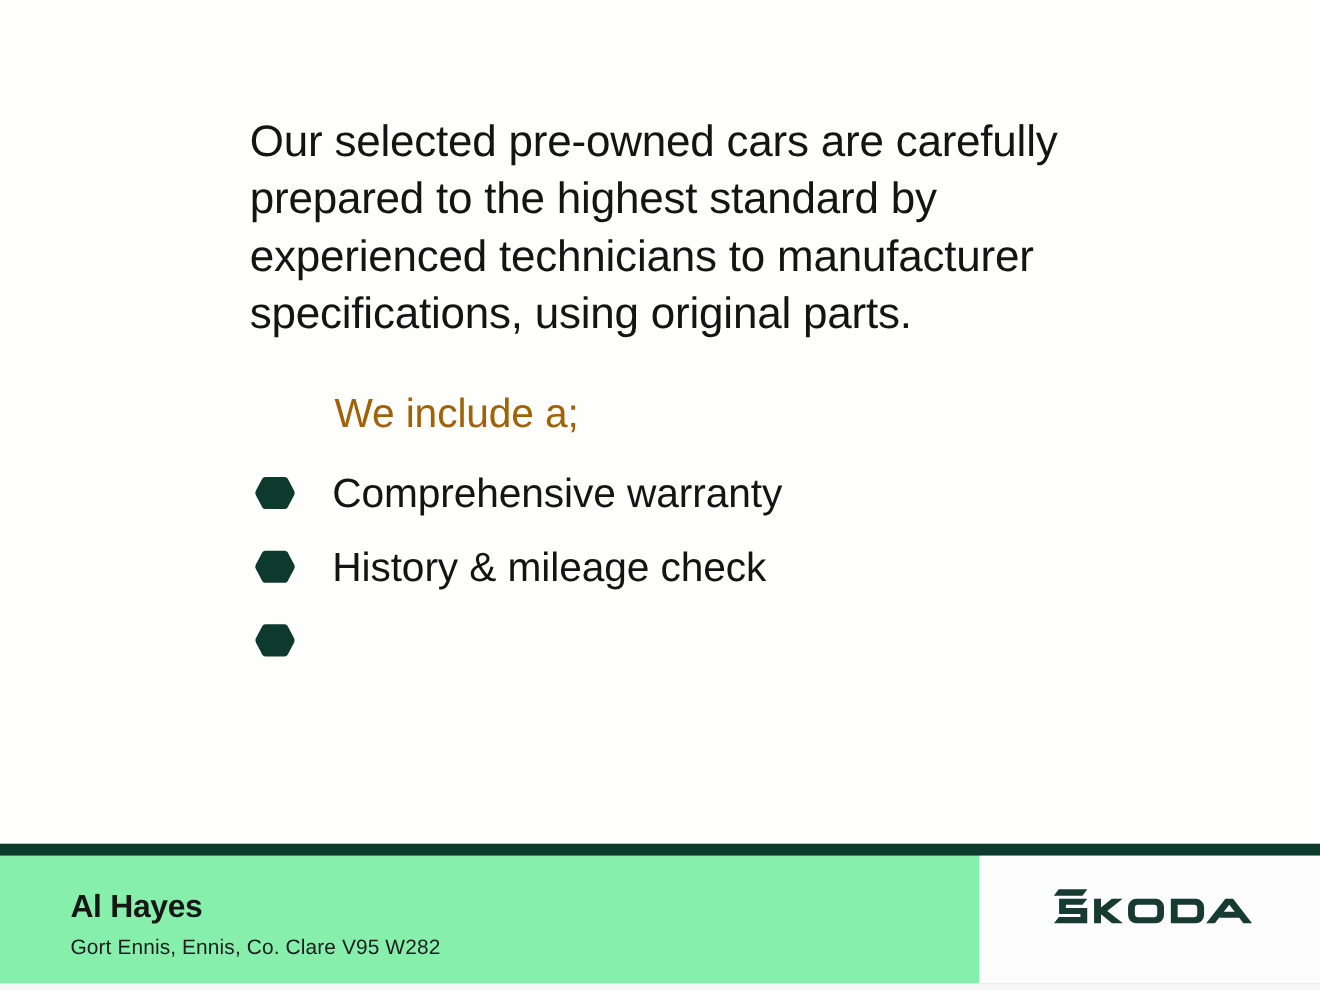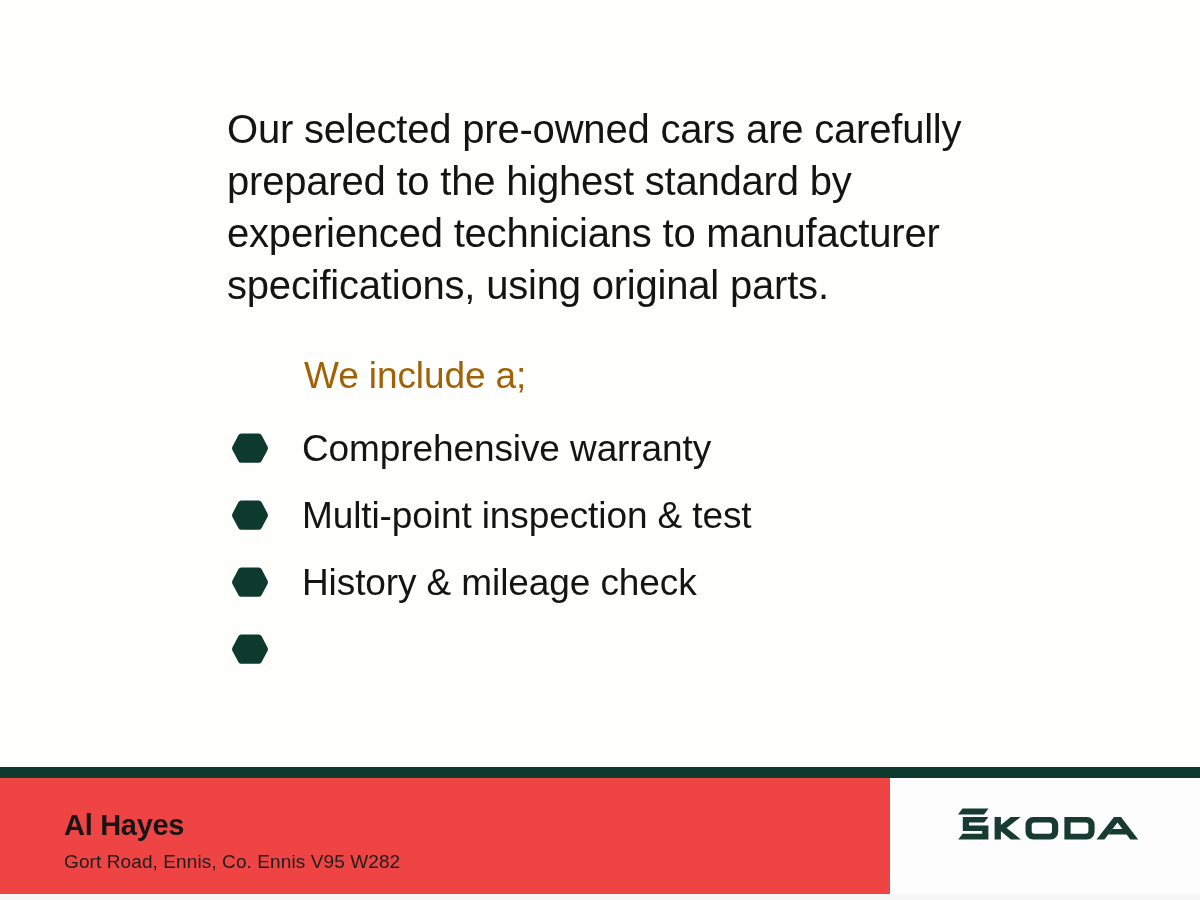--- a/index.html
+++ b/index.html
@@ -102,21 +102,21 @@
     height: 11px;
     background: #0e3a2e;
   }
 
   .footer {
     position: absolute;
     left: 0;
     top: 778px;
     width: 1200px;
     height: 122px;
-    background: #ef4444;
+    background: #86efac;
   }
 
   .footer-panel {
     position: absolute;
     left: 890px;
     top: 0;
     width: 310px;
     height: 116px;
     background: #fcfdfc;
   }
@@ -175,26 +175,20 @@
 
     <ul class="benefit-list">
 
       <li class="benefit-item">
         <svg class="hex-bullet" viewBox="0 0 38 34">
           <path d="M10.2 1.6 L27.8 1.6 Q29.6 1.6 30.5 3.1 L36.4 14.2 Q37.5 16.2 36.4 18.2 L30.5 29.3 Q29.6 30.8 27.8 30.8 L10.2 30.8 Q8.4 30.8 7.5 29.3 L1.6 18.2 Q0.5 16.2 1.6 14.2 L7.5 3.1 Q8.4 1.6 10.2 1.6 Z" fill="#0e3a2e"></path>
         </svg>
         <span class="benefit-label">Comprehensive warranty</span>
       </li>
 
-      <li class="benefit-item">
-        <svg class="hex-bullet" viewBox="0 0 38 34">
-          <path d="M10.2 1.6 L27.8 1.6 Q29.6 1.6 30.5 3.1 L36.4 14.2 Q37.5 16.2 36.4 18.2 L30.5 29.3 Q29.6 30.8 27.8 30.8 L10.2 30.8 Q8.4 30.8 7.5 29.3 L1.6 18.2 Q0.5 16.2 1.6 14.2 L7.5 3.1 Q8.4 1.6 10.2 1.6 Z" fill="#0e3a2e"></path>
-        </svg>
-        <span class="benefit-label">Multi-point inspection &amp; test</span>
-      </li>
 
       <li class="benefit-item">
         <svg class="hex-bullet" viewBox="0 0 38 34">
           <path d="M10.2 1.6 L27.8 1.6 Q29.6 1.6 30.5 3.1 L36.4 14.2 Q37.5 16.2 36.4 18.2 L30.5 29.3 Q29.6 30.8 27.8 30.8 L10.2 30.8 Q8.4 30.8 7.5 29.3 L1.6 18.2 Q0.5 16.2 1.6 14.2 L7.5 3.1 Q8.4 1.6 10.2 1.6 Z" fill="#0e3a2e"></path>
         </svg>
         <span class="benefit-label">History &amp; mileage check</span>
       </li>
 
       <li class="benefit-item">
         <svg class="hex-bullet" viewBox="0 0 38 34">
@@ -206,21 +200,21 @@
   </div>
 
   <div class="footer-rule"></div>
 
   <div class="footer">
 
     <div class="footer-panel"></div>
 
     <p class="dealer-name">Al Hayes</p>
 
-    <p class="dealer-address">Gort Road, Ennis, Co. Ennis V95 W282</p>
+    <p class="dealer-address">Gort Ennis, Ennis, Co. Clare V95 W282</p>
 
     <svg class="brand-logo" viewBox="0 0 186 36">
       <g fill="#173b30">
 
         <path d="M4.5 2.5 L30.5 2.5 L26.0 8.4 L0.0 8.4 Z"></path>
         <path d="M4.8 11.0 L30.4 11.0 L26.1 16.6 L11.0 16.6 L11.0 19.4 L30.4 19.4 L30.4 33.4 L0.2 33.4 L4.6 27.7 L24.2 27.7 L24.2 24.9 L4.8 24.9 Z"></path>
 
         <path d="M36.6 11.0 L42.9 11.0 L42.9 19.1 L52.7 11.0 L62.6 11.0 L48.6 22.1 L62.9 33.4 L52.9 33.4 L42.9 25.2 L42.9 33.4 L36.6 33.4 Z"></path>
 
         <path d="M75.1 11.0 L92.6 11.0 A7.6 7.6 0 0 1 100.2 18.6 L100.2 25.8 A7.6 7.6 0 0 1 92.6 33.4 L75.1 33.4 A7.6 7.6 0 0 1 67.5 25.8 L67.5 18.6 A7.6 7.6 0 0 1 75.1 11.0 Z M76.5 16.6 A2.8 2.8 0 0 0 73.7 19.4 L73.7 25.0 A2.8 2.8 0 0 0 76.5 27.8 L91.2 27.8 A2.8 2.8 0 0 0 94.0 25.0 L94.0 19.4 A2.8 2.8 0 0 0 91.2 16.6 Z"></path>

